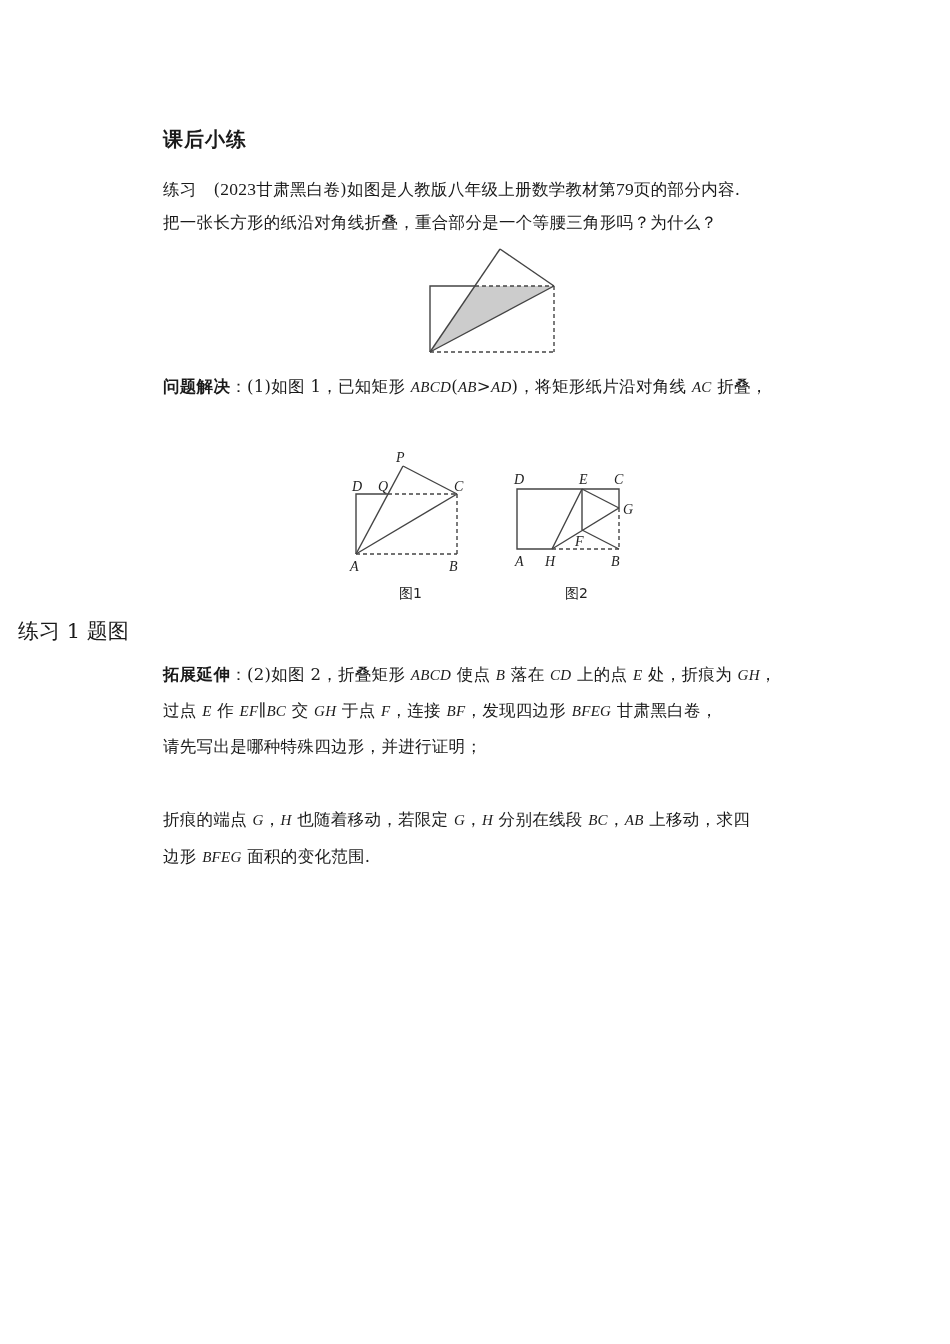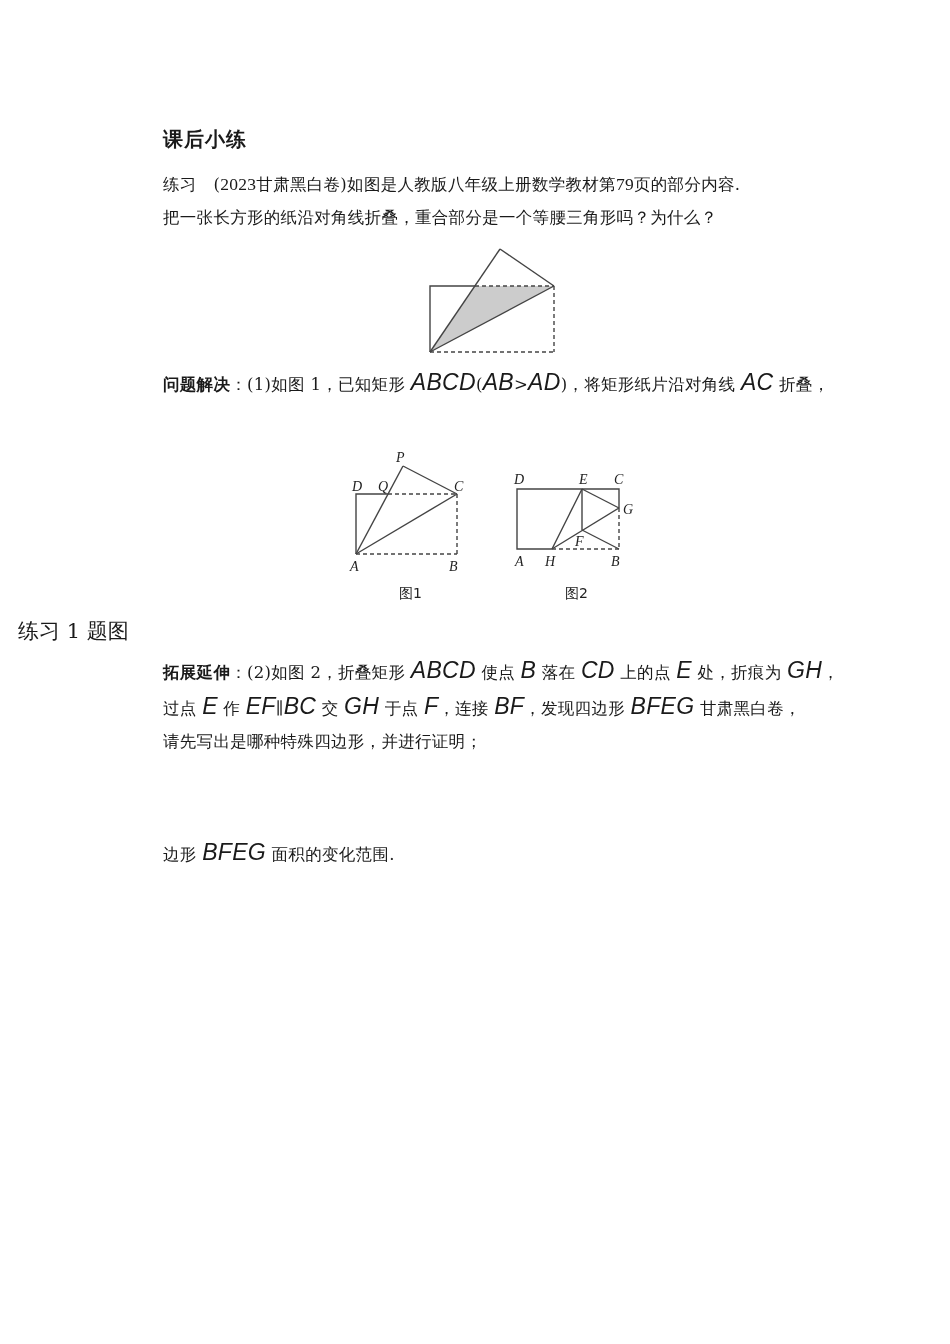--- a/index.html
+++ b/index.html
@@ -2,23 +2,23 @@
 <html><head>
 <meta charset="utf-8">
 <style>
   html, body { margin: 0; padding: 0; background: #ffffff; }
   body { width: 950px; height: 1344px; position: relative; overflow: hidden;
          font-family: "DejaVu Serif", "Liberation Serif", serif; color: #1a1a1a; }
   .page { position: absolute; left: 18px; top: 0; width: 950px; height: 1116px; }
   .title { position: absolute; left: 145px; top: 126px; font-size: 20px; font-weight: bold;
            font-family: "DejaVu Sans", "Liberation Sans", sans-serif; letter-spacing: 1px; }
   .line { position: absolute; left: 145px; width: 665px; font-size: 16.5px; white-space: nowrap;
-          line-height: 20px; letter-spacing: 0.3px; }
+          line-height: 30px; letter-spacing: 0.3px; }
   .bold { font-weight: bold; font-family: "DejaVu Sans", "Liberation Sans", sans-serif; }
-  .it { font-style: italic; font-family: Liberation Sans, sans-serif; font-size: 23px; margin-top: 16px; }
+  .it { font-style: italic; font-family: Liberation Serif, serif; font-size: 15px; margin-top: 16px; }
   .num { font-family: "Liberation Serif", serif; font-size: 17.5px; }
   .caption { position: absolute; left: 0; width: 950px; text-align: left; top: 620px;
              font-size: 21px; line-height: 22px; }
   svg { position: absolute; left: 0; top: 0; }
   .lbl { font-family: "Liberation Serif", serif; font-style: italic; font-size: 14px; fill: #222; }
   .figcap { font-family: "DejaVu Sans", "Liberation Sans", sans-serif; font-size: 14px; fill: #222; }
 </style>
 </head>
 <body>
 
@@ -38,20 +38,23 @@
   <div class="caption">练习 1 题图</div>
 
   <div class="line" style="top:660px;">
     <span class="bold">拓展延伸</span><span class="runs"><span>：(2)如图 2，折叠矩形 </span><span class="it">ABCD</span><span> 使点 </span><span class="it">B</span><span> 落在 </span><span class="it">CD</span><span> 上的点 </span><span class="it">E</span><span> 处，折痕为 </span><span class="it">GH</span><span>，</span></span>
   </div>
   <div class="line" style="top:696px;">
     <span class="runs"><span>过点 </span><span class="it">E</span><span> 作 </span><span class="it">EF</span><span>∥</span><span class="it">BC</span><span> 交 </span><span class="it">GH</span><span> 于点 </span><span class="it">F</span><span>，连接 </span><span class="it">BF</span><span>，发现四边形 </span><span class="it">BFEG</span><span> 甘肃黑白卷，</span></span>
   </div>
   <div class="line" style="top:732px;">请先写出是哪种特殊四边形，并进行证明；</div>
 
+  <div class="line" style="top:805px;">
+    <span class="runs"><span>折痕的端点 </span><span class="it">G</span><span>，</span><span class="it">H</span><span> 也随着移动，若限定 </span><span class="it">G</span><span>，</span><span class="it">H</span><span> 分别在线段 </span><span class="it">BC</span><span>，</span><span class="it">AB</span><span> 上移动，求四</span></span>
+  </div>
   <div class="line" style="top:842px;">
     <span class="runs"><span>边形 </span><span class="it">BFEG</span><span> 面积的变化范围.</span></span>
   </div>
 
   <svg width="950" height="1344" viewBox="0 0 950 1344">
 
     <g stroke="#444" stroke-width="1.4" fill="none">
       <polygon points="412,352 457,286 536,286" fill="#cccccc" stroke="none"></polygon>
       <polyline points="457,286 412,286 412,352"></polyline>
       <line x1="457" y1="286" x2="536" y2="286" stroke-dasharray="4,3"></line>

